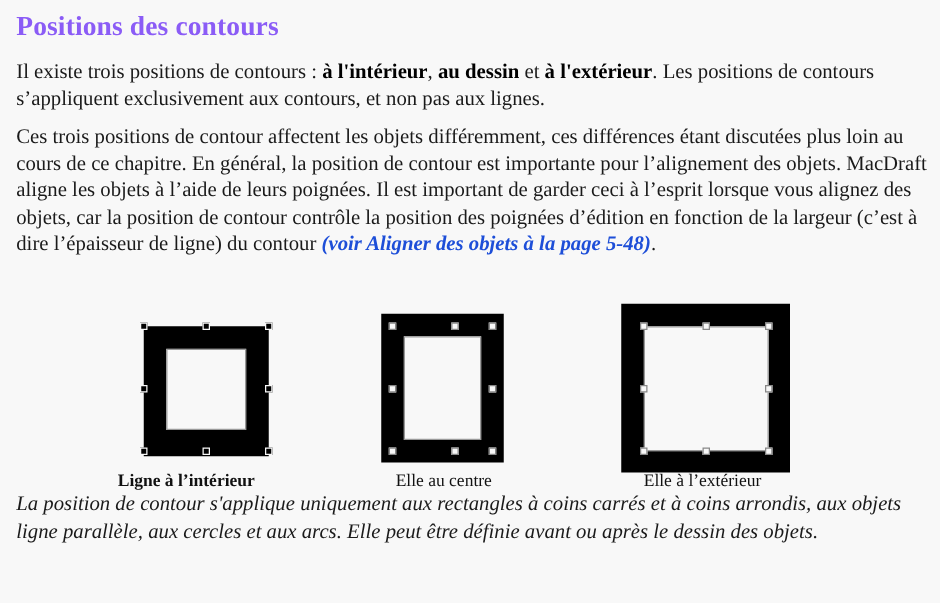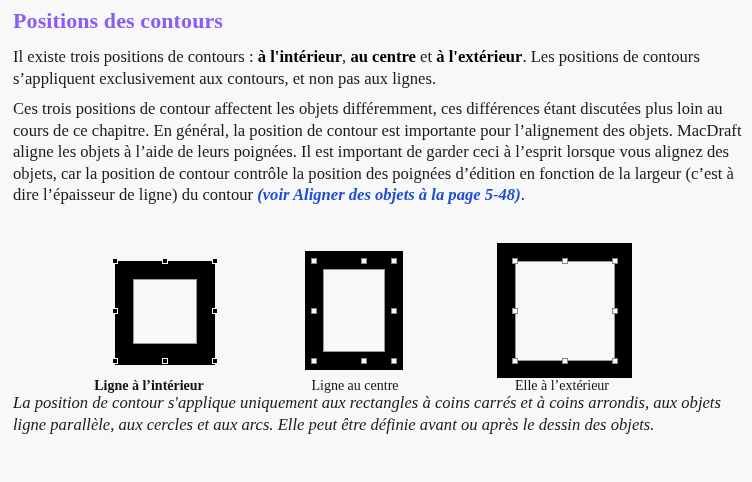--- a/index.html
+++ b/index.html
@@ -32,21 +32,21 @@
   .hole { position:absolute; background:#f8f8f8; box-shadow:0 0 0 1px #999 inset; }
   .h { position:absolute; width:6px; height:6px; box-sizing:border-box; }
   .h-black { background:#000; border:1px solid #f8f8f8; }
   .h-white { background:#f8f8f8; border:1px solid #888; }
 </style>
 </head>
 <body>
 
 <h1 class="title">Positions des contours</h1>
 
-<p class="para p1"><span>Il existe trois positions de contours : </span><b>à l'intérieur</b><span>, </span><b>au centre</b><span> et </span><b>à l'extérieur</b><span>. Les positions de contours s’appliquent exclusivement aux contours, et non pas aux lignes.</span></p>
+<p class="para p1"><span>Il existe trois positions de contours : </span><b>à l'intérieur</b><span>, </span><b>au dessin</b><span> et </span><b>à l'extérieur</b><span>. Les positions de contours s’appliquent exclusivement aux contours, et non pas aux lignes.</span></p>
 
 <p class="para p2"><span>Ces trois positions de contour affectent les objets différemment, ces différences étant discutées plus loin au cours de ce chapitre. En général, la position de contour est importante pour l’alignement des objets. MacDraft aligne les objets à l’aide de leurs poignées. Il est important de garder ceci à l’esprit lorsque vous alignez des objets, car la position de contour contrôle la position des poignées d’édition en fonction de la largeur (c’est à dire l’épaisseur de ligne) du contour </span><span class="link">(voir Aligner des objets à la page 5-48)</span><span>.</span></p>
 
 <div class="fig">
   <div class="stroke" style="left:115px;top:261px;width:100px;height:104px;"></div>
   <div class="hole" style="left:133px;top:279px;width:64px;height:65px;"></div>
   <div class="h h-black" style="left:112px;top:258px;"></div>
   <div class="h h-black" style="left:162px;top:258px;"></div>
   <div class="h h-black" style="left:212px;top:258px;"></div>
   <div class="h h-black" style="left:112px;top:308px;"></div>
@@ -61,21 +61,21 @@
   <div class="stroke" style="left:305px;top:251px;width:98px;height:119px;"></div>
   <div class="hole" style="left:323px;top:269px;width:62px;height:83px;"></div>
   <div class="h h-white" style="left:311px;top:258px;"></div>
   <div class="h h-white" style="left:361px;top:258px;"></div>
   <div class="h h-white" style="left:391px;top:258px;"></div>
   <div class="h h-white" style="left:311px;top:308px;"></div>
   <div class="h h-white" style="left:391px;top:308px;"></div>
   <div class="h h-white" style="left:311px;top:358px;"></div>
   <div class="h h-white" style="left:361px;top:358px;"></div>
   <div class="h h-white" style="left:391px;top:358px;"></div>
-  <div class="caption" style="left:303px;top:378px;width:104px;">Ligne au centre</div>
+  <div class="caption" style="left:303px;top:378px;width:104px;">Elle au centre</div>
 </div>
 
 <div class="fig">
   <div class="stroke" style="left:497px;top:243px;width:135px;height:135px;"></div>
   <div class="hole" style="left:515px;top:261px;width:100px;height:100px;"></div>
   <div class="h h-white" style="left:512px;top:258px;"></div>
   <div class="h h-white" style="left:562px;top:258px;"></div>
   <div class="h h-white" style="left:612px;top:258px;"></div>
   <div class="h h-white" style="left:512px;top:308px;"></div>
   <div class="h h-white" style="left:612px;top:308px;"></div>

